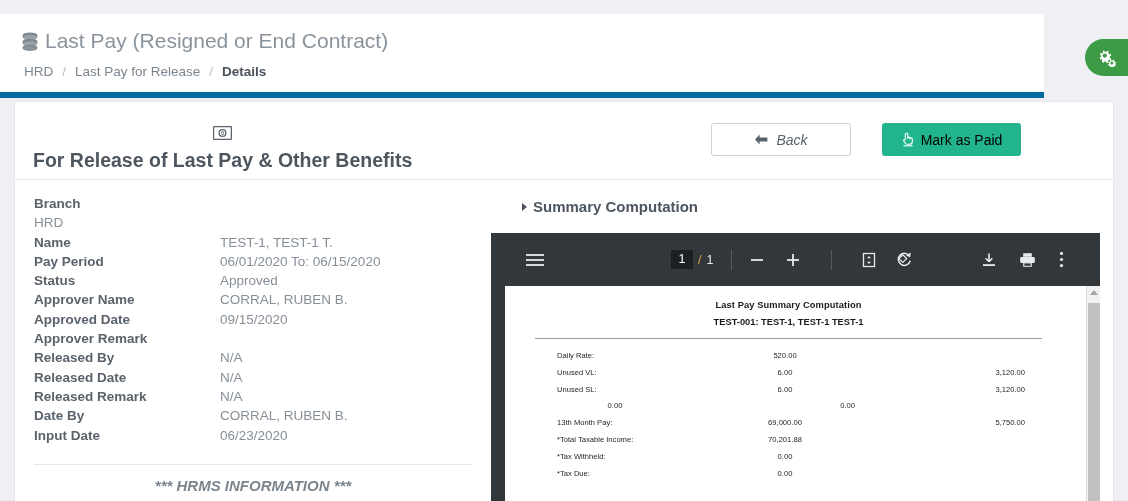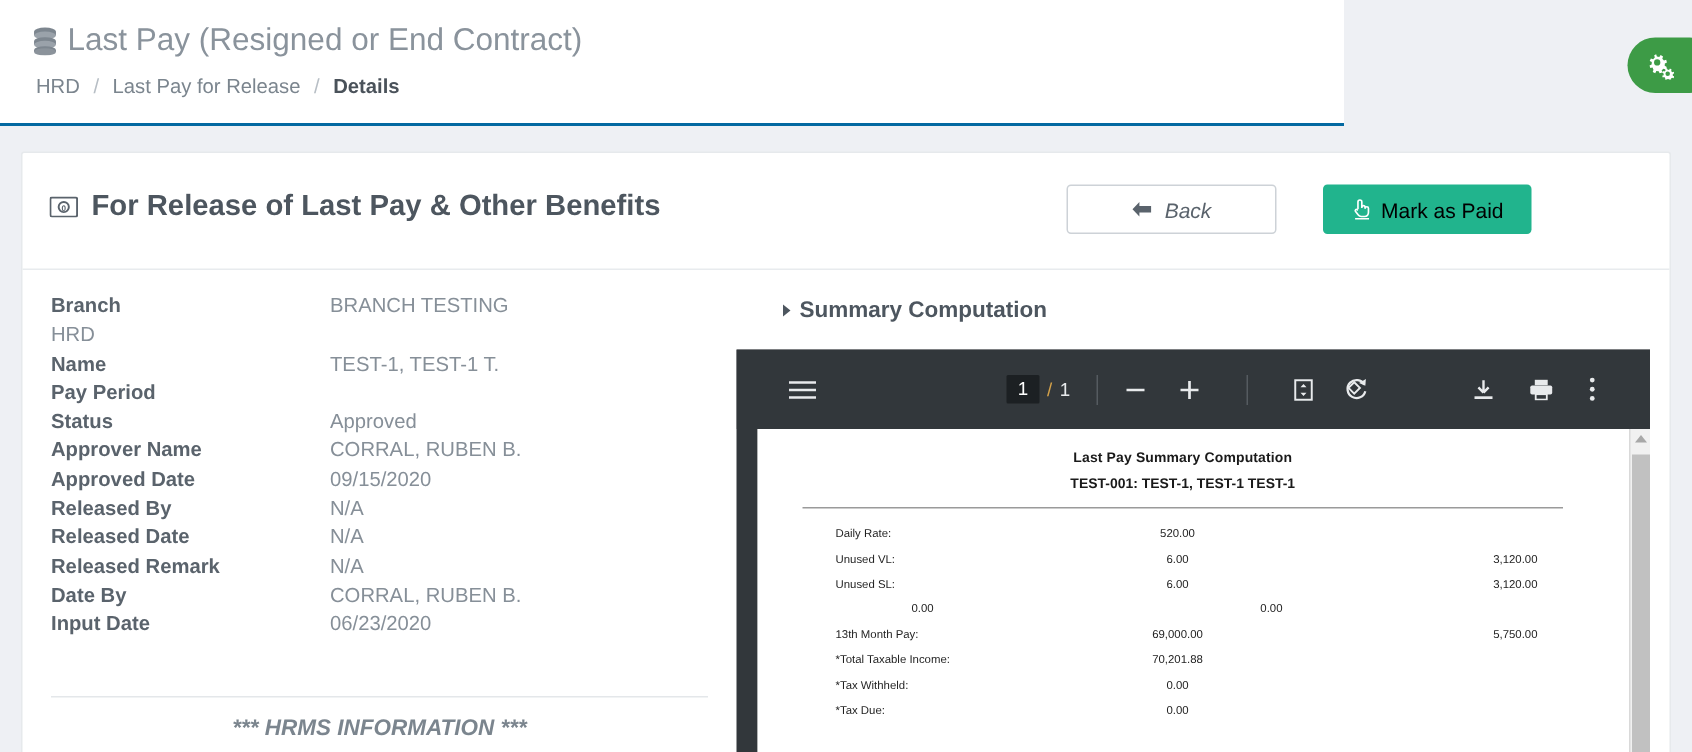--- a/index.html
+++ b/index.html
@@ -5,24 +5,24 @@
   * { box-sizing: border-box; margin: 0; padding: 0; }
   html, body {
     width: 1128px; height: 501px;
     background: #eef0f4;
     font-family: "Liberation Sans", sans-serif;
     overflow: hidden;
   }
 
   
   .page-header {
-    position: absolute; left: 0; top: 0;
-    width: 896px; height: 84px;
+    position: absolute; left: 0; top: 14px;
+    width: 1044px; height: 84px;
     background: #ffffff;
-    border-bottom: 2px solid #0369a1;
+    border-bottom: 6px solid #0369a1;
   }
   .page-title {
     position: absolute; left: 22px; top: 15px;
     display: flex; align-items: center; gap: 7px;
     font-size: 21px; color: #8a939c; font-weight: 400;
     white-space: nowrap;
   }
   .db-icon { display: block; width: 16px; height: 19px; }
 
   .breadcrumb {
@@ -54,20 +54,21 @@
   .card-head {
     position: relative;
     height: 78px;
     border-bottom: 1px solid #e8ebee;
   }
   .card-title {
     position: absolute; left: 18px; top: 24px;
     display: flex; align-items: center; gap: 9px;
     font-size: 19.5px; color: #4d565f; font-weight: 600;
     white-space: nowrap;
+    flex-direction: column;
   }
   .bill-icon { display: block; width: 19px; height: 14px; }
 
   .btn-back {
     position: absolute; left: 696px; top: 21px;
     width: 140px; height: 33px;
     background: #ffffff;
     border: 1px solid #cdd2d7;
     border-radius: 3px;
     color: #5a636c; font-size: 14px;
@@ -269,43 +270,47 @@
           <path d="M2.4 13.8h9.3"></path>
         </g>
       </svg>
       <span>Mark as Paid</span>
     </div>
   </div>
 
   <div class="details">
     <div class="detail-row">
       <span class="detail-label">Branch</span>
-      <span class="detail-value">BRANCH TESTING</span>
     </div>
     <div class="detail-row">
       <span class="detail-value">HRD</span>
     </div>
     <div class="detail-row">
       <span class="detail-label">Name</span>
       <span class="detail-value">TEST-1, TEST-1 T.</span>
     </div>
     <div class="detail-row">
       <span class="detail-label">Pay Period</span>
+      <span class="detail-value">06/01/2020 To: 06/15/2020</span>
     </div>
     <div class="detail-row">
       <span class="detail-label">Status</span>
       <span class="detail-value">Approved</span>
     </div>
     <div class="detail-row">
       <span class="detail-label">Approver Name</span>
       <span class="detail-value">CORRAL, RUBEN B.</span>
     </div>
     <div class="detail-row">
       <span class="detail-label">Approved Date</span>
       <span class="detail-value">09/15/2020</span>
+    </div>
+    <div class="detail-row">
+      <span class="detail-label">Approver Remark</span>
+      <span class="detail-value"></span>
     </div>
     <div class="detail-row">
       <span class="detail-label">Released By</span>
       <span class="detail-value">N/A</span>
     </div>
     <div class="detail-row">
       <span class="detail-label">Released Date</span>
       <span class="detail-value">N/A</span>
     </div>
     <div class="detail-row">

